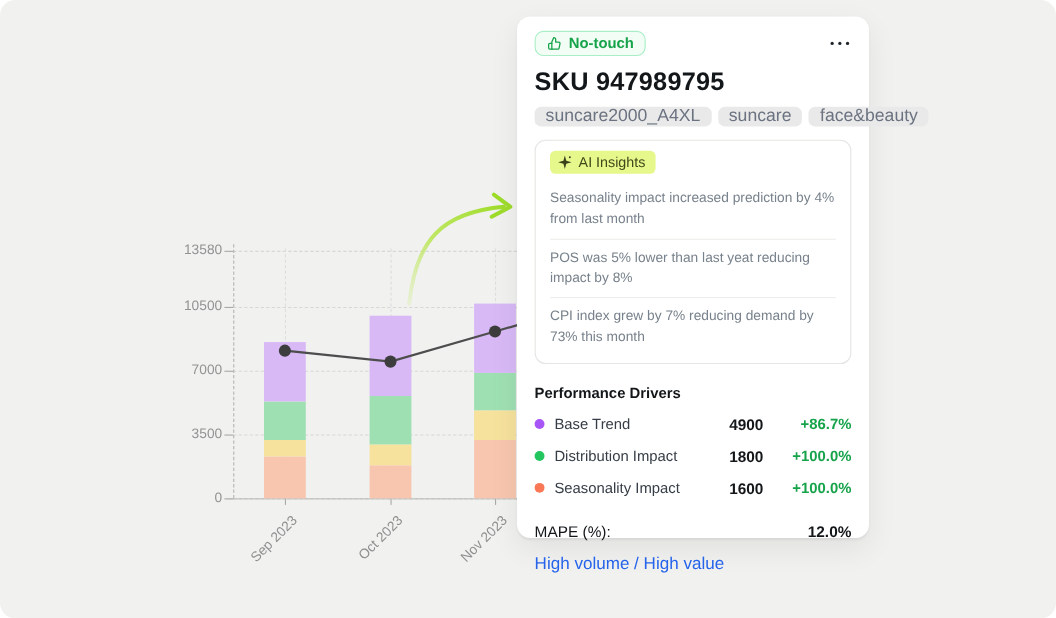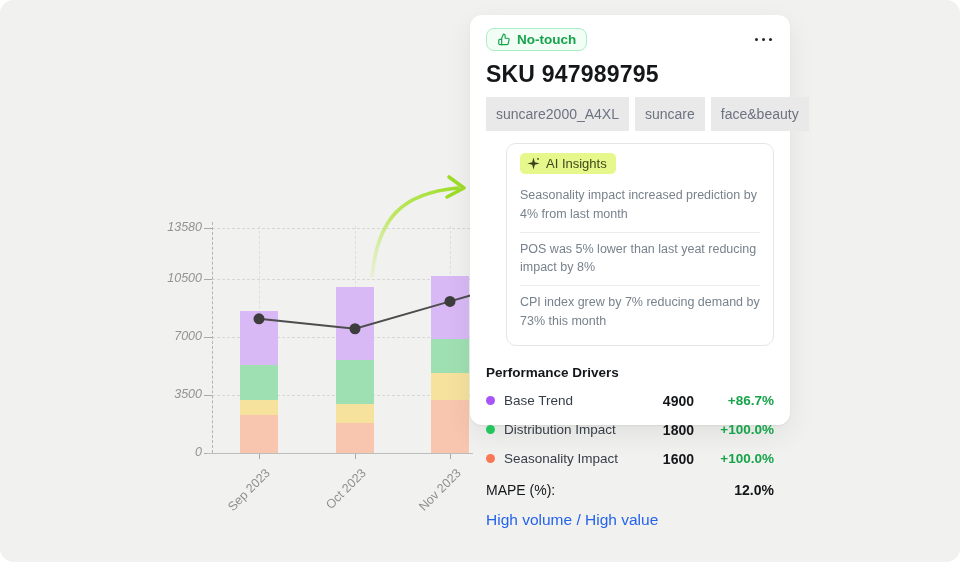--- a/index.html
+++ b/index.html
@@ -6,54 +6,54 @@
   .stage{position:relative;width:960px;height:562px;background:#f1f1f0;border-radius:14px;overflow:hidden;}
 
   
   .chart{position:absolute;inset:0;z-index:1;}
   .hgrid{position:absolute;border-top:1px dashed #d7d7d5;height:0;}
   .vgrid{position:absolute;border-left:1px dashed #dedede;width:0;}
   .yaxis{position:absolute;border-left:1.5px dashed #b3b3b1;width:0;}
   .xaxis{position:absolute;border-top:1.5px solid #bdbdbb;height:0;}
   .ytick{position:absolute;height:1.5px;background:#a9a9a7;}
   .xtick{position:absolute;width:1.5px;background:#a9a9a7;}
-  .ylab{position:absolute;width:52px;text-align:right;font-size:12.5px;color:#939393;font-style:italic;}
+  .ylab{position:absolute;width:52px;text-align:right;font-size:12.5px;color:#939393;}
   .xlab{position:absolute;width:80px;text-align:right;font-size:12.5px;color:#8f8f8f;
         transform:rotate(-45deg);transform-origin:100% 0;}
   .seg{position:absolute;}
   .linesvg{position:absolute;left:0;top:0;pointer-events:none;}
 
   
   .arrow{position:absolute;left:0;top:0;z-index:2;pointer-events:none;}
 
   
-  .card{position:absolute;left:470px;top:15px;width:320px;height:410px;box-sizing:border-box;
+  .card{position:absolute;left:470px;top:15px;width:320px;height:474px;box-sizing:border-box;
         background:#fff;border-radius:12px;padding:13px 16px 14px;z-index:3;
         box-shadow:0 1px 2px rgba(0,0,0,.06),0 10px 28px rgba(0,0,0,.07);
         display:flex;flex-direction:column;}
   .cardhead{display:flex;align-items:center;justify-content:space-between;}
   .badge{display:inline-flex;align-items:center;gap:6px;background:#f2fdf5;border:1px solid #a9eec6;
          color:#16a34a;font-size:13.5px;font-weight:700;border-radius:8px;padding:3px 10px;}
   .menu{display:flex;gap:3.5px;padding:6px 2px;cursor:pointer;}
   .menu i{width:3.5px;height:3.5px;border-radius:50%;background:#20262b;}
   .title{margin-top:10px;font-size:23px;font-weight:600;color:#14171a;letter-spacing:.2px;}
   .tags{display:flex;gap:6px;margin-top:9px;}
-  .tag{background:#e9e9e9;color:#6b7280;font-size:14px;border-radius:0;padding:9px 10px;}
-  .insights{margin-top:12px;border:1px solid #e5e5e3;border-radius:10px;padding:9px 13px 6px;margin-left:20px;}
+  .tag{background:#e9e9e9;color:#6b7280;font-size:16px;border-radius:6px;padding:0 10px;}
+  .insights{margin-top:12px;border:1px solid #e5e5e3;border-radius:10px;padding:9px 13px 6px;}
   .aichip{display:inline-flex;align-items:center;gap:6px;background:#e6f78b;border-radius:5px;
           padding:3px 9px 3px 7px;font-size:13px;font-weight:500;color:#40491a;}
   .insight{font-size:12.5px;line-height:1.5;color:#78828c;padding:7px 0 8px;}
   .insight + .insight{border-top:1px solid #ededeb;}
   .drvtitle{margin-top:19px;font-size:13.5px;font-weight:700;color:#14171a;}
   .drow{display:flex;align-items:center;margin-top:13px;}
   .dot{width:9px;height:9px;border-radius:50%;margin-right:9px;flex:none;}
   .dlabel{flex:1;font-size:13.5px;color:#363d46;}
   .dvalue{width:58px;text-align:right;font-size:14px;font-weight:600;color:#14171a;}
   .ddelta{width:80px;text-align:right;font-size:13.5px;font-weight:600;color:#16a34a;}
-  .mrow{display:flex;justify-content:space-between;align-items:center;margin-top:15px;}
+  .mrow{display:flex;justify-content:space-between;align-items:center;margin-top:23px;}
   .mrow:first-of-type{margin-top:19px;}
   .mlabel{font-size:14px;color:#14171a;}
   .mvalue{font-size:14px;font-weight:700;color:#14171a;}
   .seglink{margin-top:13px;font-size:15.5px;font-weight:500;color:#2563eb;cursor:pointer;}
 </style>
 </head>
 <body>
 
 <div class="stage">
 

